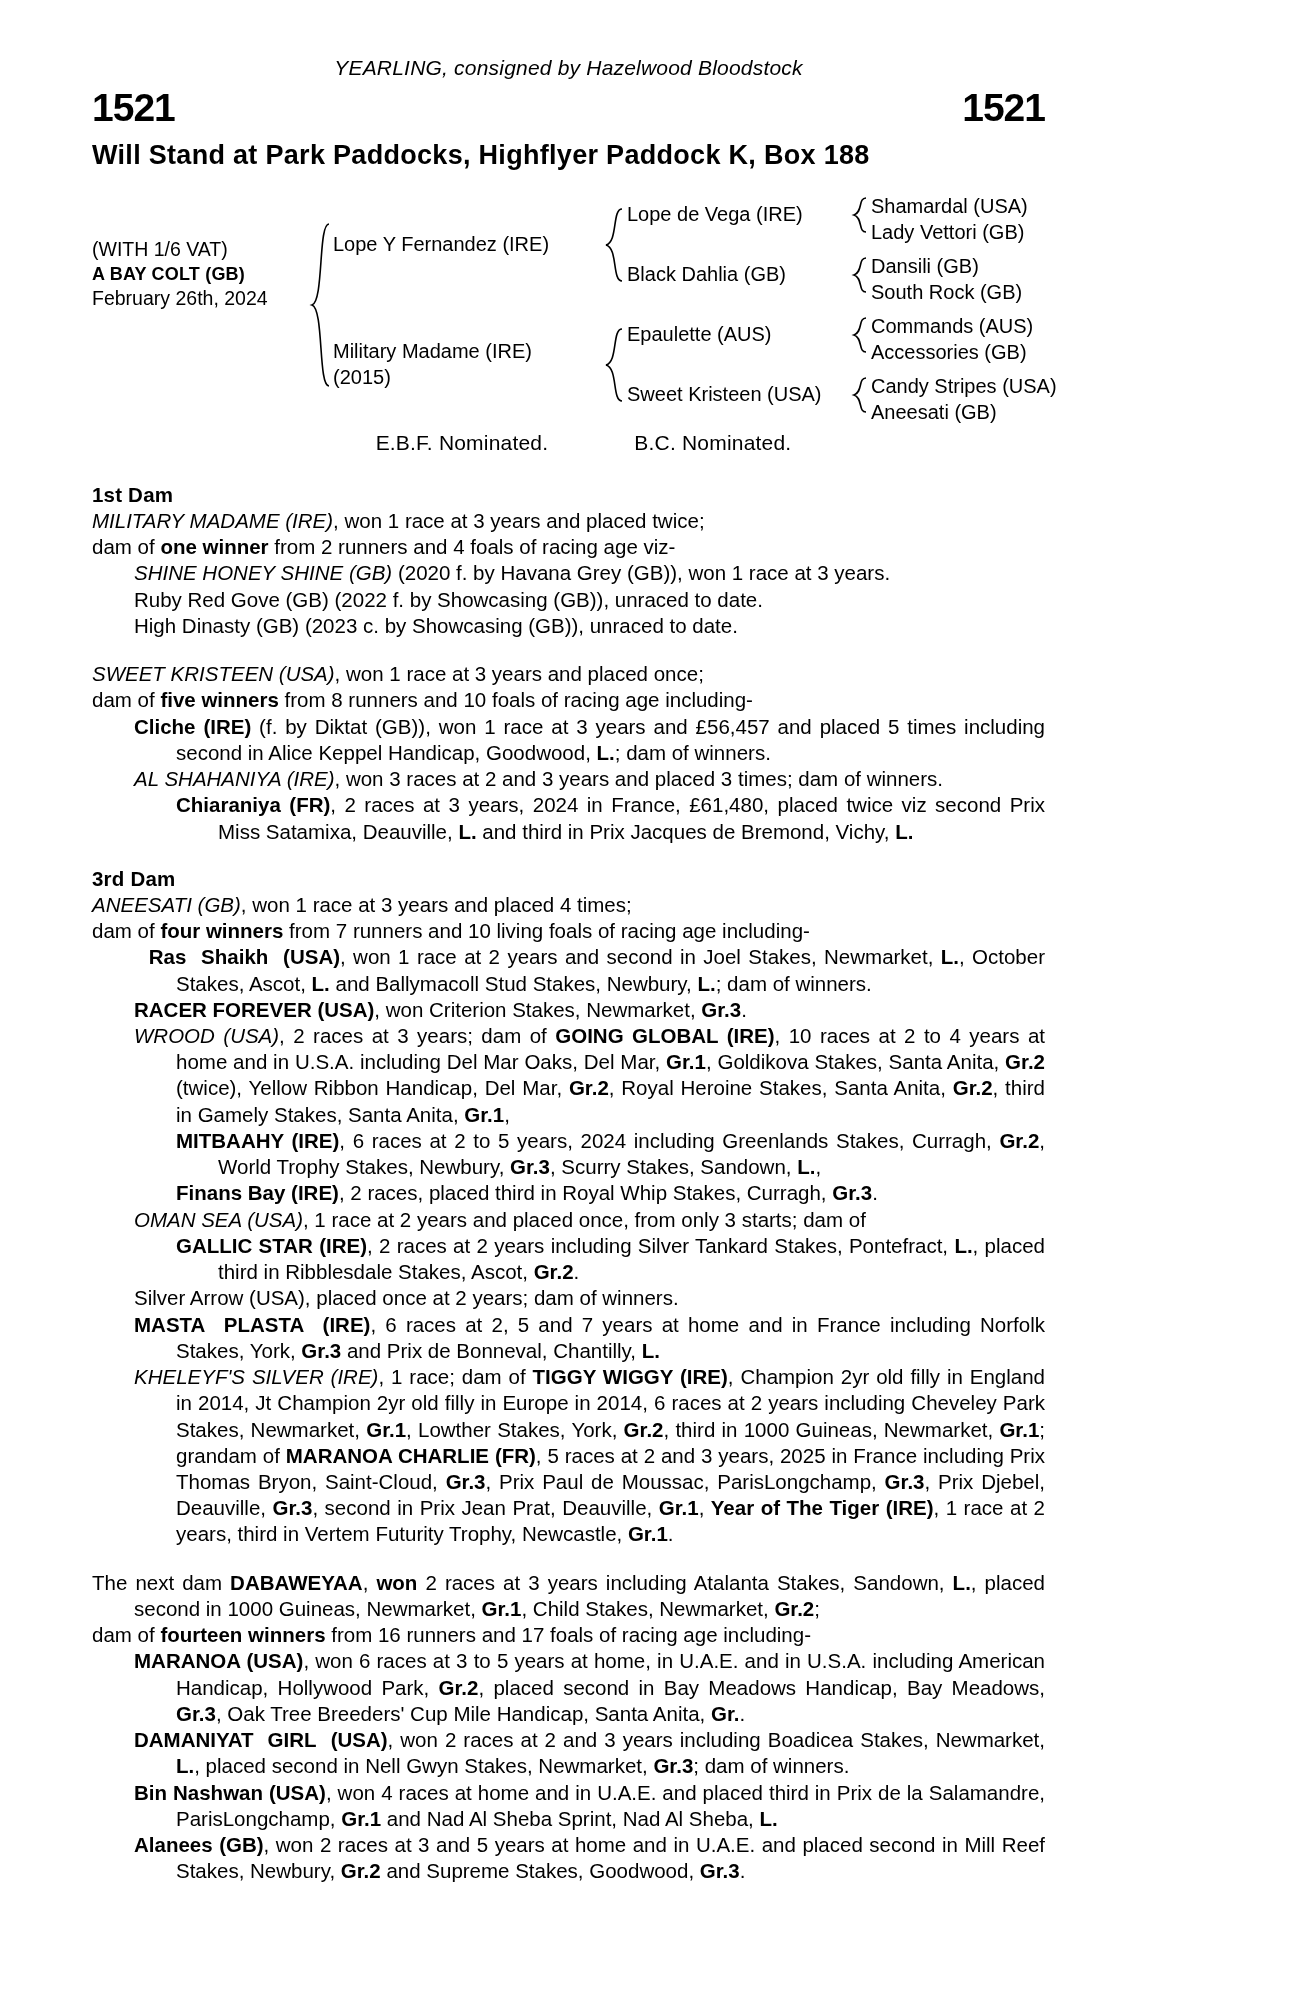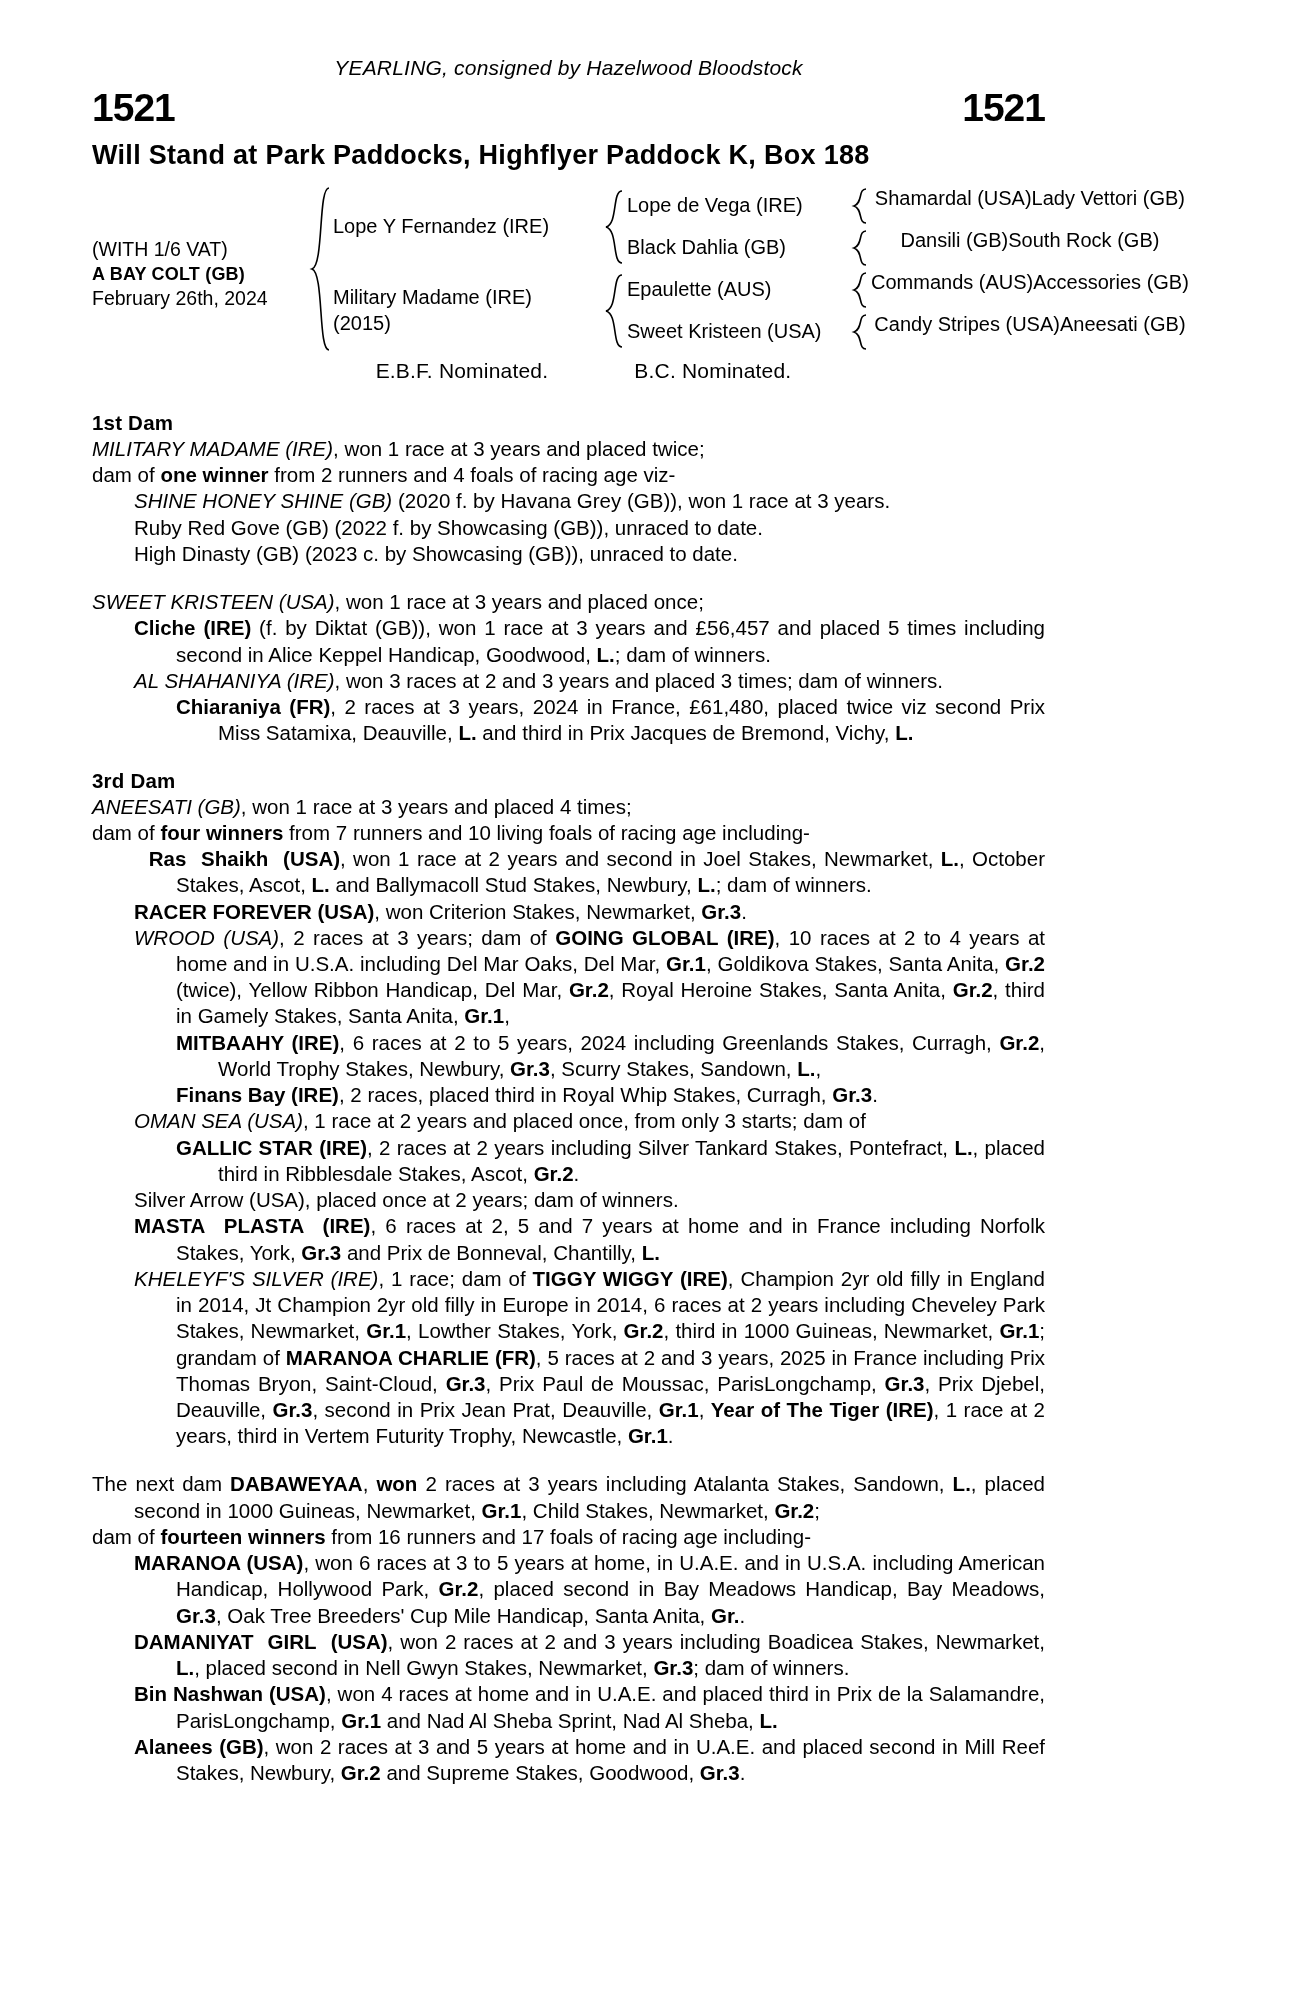--- a/index.html
+++ b/index.html
@@ -76,21 +76,21 @@
   }
   .ped-gen2 { flex: 0 0 268px; }
   .ped-gen3 { flex: 0 0 222px; }
   .ped-gen4 { flex: 0 0 250px; }
   .ped-cell {
     display: flex;
     align-items: center;
     flex: 1 1 0;
   }
   .ped-cell span.t { white-space: nowrap; }
-  .ped-pairs { display: flex; flex-direction: row; justify-content: center; flex: 1 1 0; }
+  .ped-pairs { display: flex; flex-direction: column; justify-content: center; flex: 1 1 0; margin-top: 8px; }
   .ped-pairs .t { white-space: nowrap; line-height: 1.3; }
   .nom {
     display: flex;
     gap: 86px;
     justify-content: center;
     font-weight: normal;
     font-size: 21px;
     letter-spacing: .2px;
     margin: 6px 0 28px 0;
     padding-left: 30px;
@@ -236,20 +236,21 @@
     <div class="dam-head">1st Dam</div>
     <p class="l nojust"><i>MILITARY MADAME (IRE)</i><span>, won 1 race at 3 years and placed twice;</span></p>
     <p class="l nojust">dam of <b>one winner</b> from 2 runners and 4 foals of racing age viz-</p>
     <p class="l nojust hang1"><i>SHINE HONEY SHINE (GB)</i> (2020 f. by Havana Grey (GB)), won 1 race at 3 years.</p>
     <p class="l nojust hang1">Ruby Red Gove (GB) (2022 f. by Showcasing (GB)), unraced to date.</p>
     <p class="l nojust hang1">High Dinasty (GB) (2023 c. by Showcasing (GB)), unraced to date.</p>
   </div>
 
   <div class="section">
     <p class="l nojust"><i>SWEET KRISTEEN (USA)</i><span>, won 1 race at 3 years and placed once;</span></p>
+    <p class="l nojust">dam of <b>five winners</b> from 8 runners and 10 foals of racing age including-</p>
     <p class="l hangindent"><b>Cliche (IRE)</b> (f. by Diktat (GB)), won 1 race at 3 years and £56,457 and placed 5 times including second in Alice Keppel Handicap, Goodwood, <b>L.</b>; dam of winners.</p>
     <p class="l nojust hang1"><i>AL SHAHANIYA (IRE)</i>, won 3 races at 2 and 3 years and placed 3 times; dam of winners.</p>
     <p class="l hangindent2"><b>Chiaraniya (FR)</b>, 2 races at 3 years, 2024 in France, £61,480, placed twice viz second Prix Miss Satamixa, Deauville, <b>L.</b> and third in Prix Jacques de Bremond, Vichy, <b>L.</b></p>
   </div>
 
   <div class="section">
     <div class="dam-head">3rd Dam</div>
     <p class="l nojust"><i>ANEESATI (GB)</i><span>, won 1 race at 3 years and placed 4 times;</span></p>
     <p class="l nojust">dam of <b>four winners</b> from 7 runners and 10 living foals of racing age including-</p>
 

